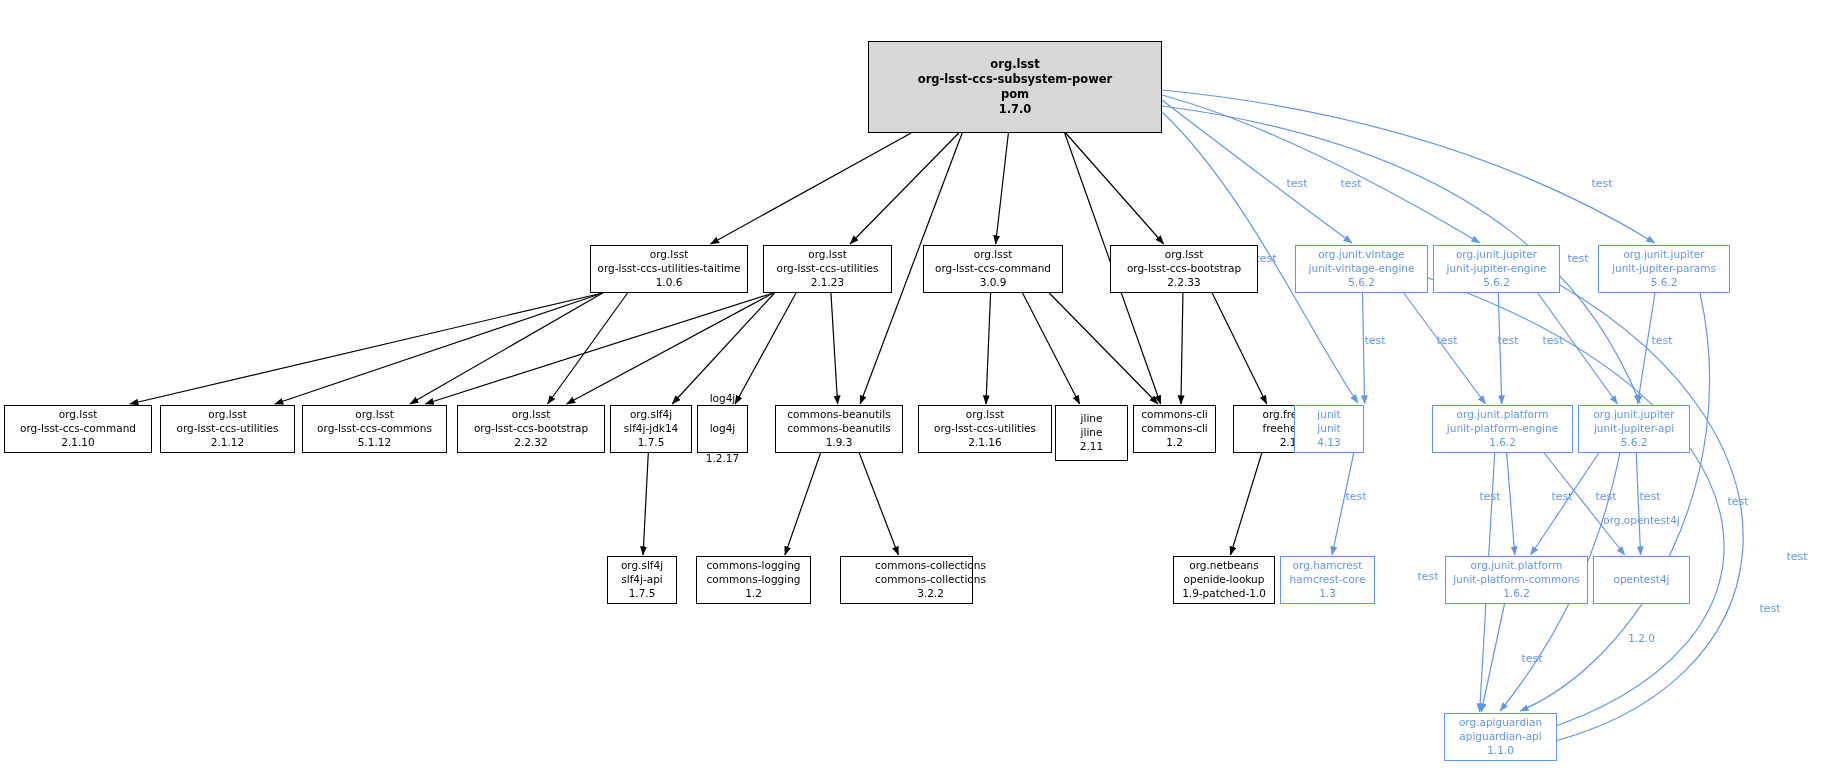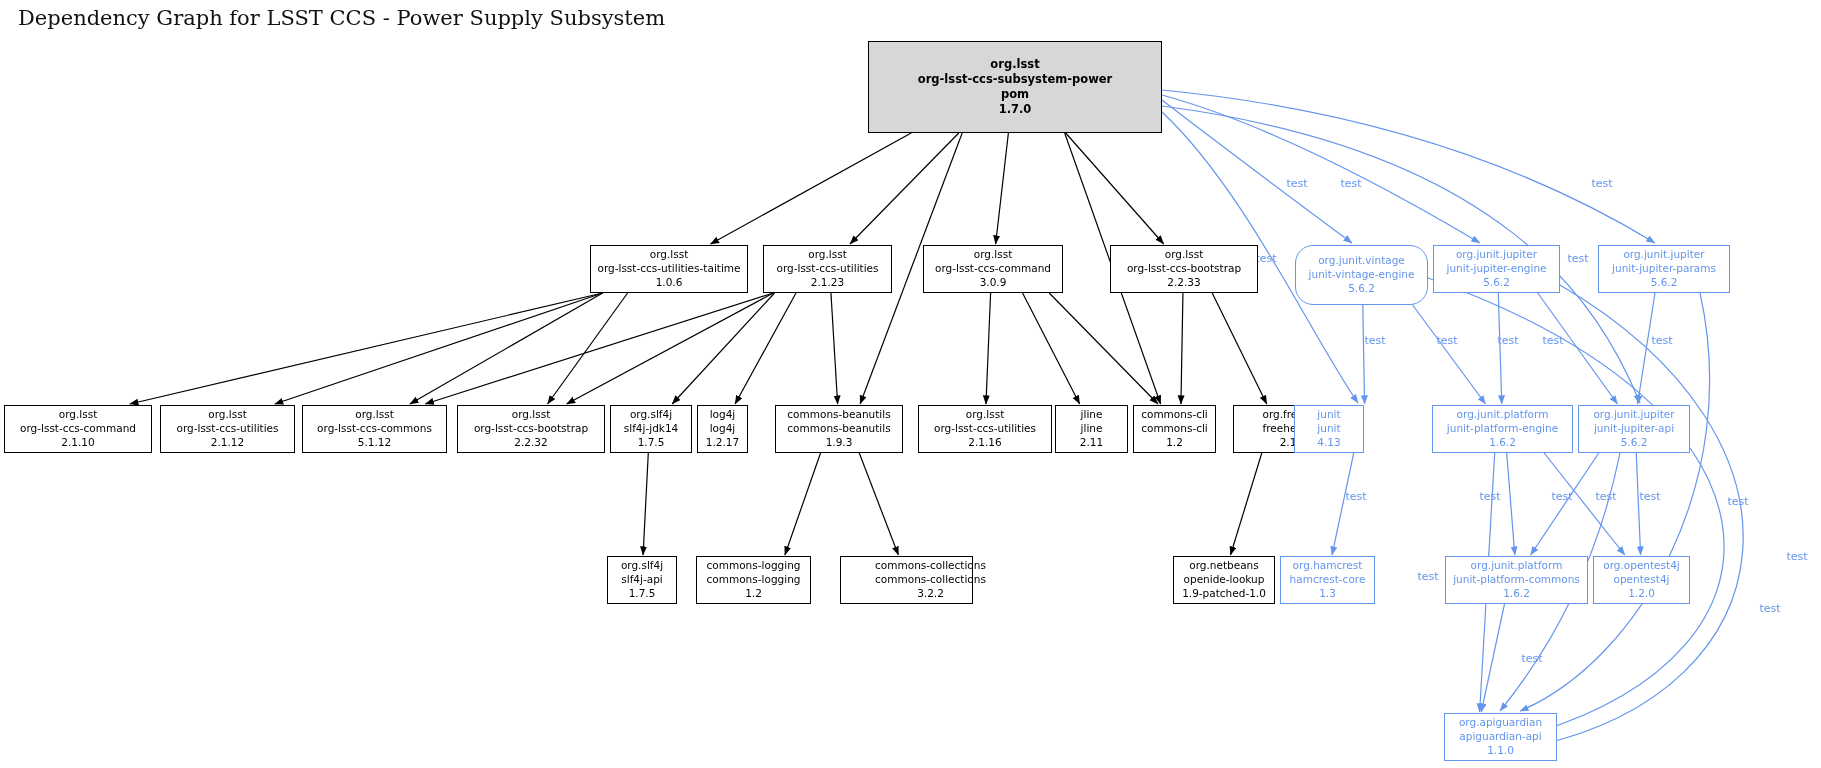--- a/index.html
+++ b/index.html
@@ -92,21 +92,20 @@
         <text x="1606" y="500" fill="#6495ED" text-anchor="middle" class="edge-label">test</text>
         <text x="1650" y="500" fill="#6495ED" text-anchor="middle" class="edge-label">test</text>
         <text x="1428" y="580" fill="#6495ED" text-anchor="middle" class="edge-label">test</text>
         <text x="1640" y="575" fill="#6495ED" text-anchor="middle" class="edge-label">test</text>
         <text x="1532" y="662" fill="#6495ED" text-anchor="middle" class="edge-label">test</text>
         <text x="1738" y="505" fill="#6495ED" text-anchor="middle" class="edge-label">test</text>
         <text x="1797" y="560" fill="#6495ED" text-anchor="middle" class="edge-label">test</text>
         <text x="1770" y="612" fill="#6495ED" text-anchor="middle" class="edge-label">test</text>
       </g>
   </svg>
-  <div id="title">Dependency Graph for LSST CCS - Power Supply Subsystem</div>
   <div id="nodes">
       <div class="node root" style="left: 868px; top: 41px; width: 294px; height: 92px;">
         <span>org.lsst</span>
         <span>org-lsst-ccs-subsystem-power</span>
         <span>pom</span>
         <span>1.7.0</span>
       </div>
       <div class="node compile" style="left: 590px; top: 245px; width: 158px; height: 48px;">
         <span>org.lsst</span>
         <span>org-lsst-ccs-utilities-taitime</span>
@@ -120,21 +119,21 @@
       <div class="node compile" style="left: 923px; top: 245px; width: 140px; height: 48px;">
         <span>org.lsst</span>
         <span>org-lsst-ccs-command</span>
         <span>3.0.9</span>
       </div>
       <div class="node compile" style="left: 1110px; top: 245px; width: 148px; height: 48px;">
         <span>org.lsst</span>
         <span>org-lsst-ccs-bootstrap</span>
         <span>2.2.33</span>
       </div>
-      <div class="node test" style="left: 1295px; top: 245px; width: 133px; height: 60px; border-radius: 18px;">
+      <div class="node test" style="left: 1295px; top: 245px; width: 133px; height: 48px;">
         <span>org.junit.vintage</span>
         <span>junit-vintage-engine</span>
         <span>5.6.2</span>
       </div>
       <div class="node test" style="left: 1433px; top: 245px; width: 127px; height: 48px;">
         <span>org.junit.jupiter</span>
         <span>junit-jupiter-engine</span>
         <span>5.6.2</span>
       </div>
       <div class="node test" style="left: 1598px; top: 245px; width: 132px; height: 48px;">
@@ -160,36 +159,36 @@
       <div class="node compile" style="left: 457px; top: 405px; width: 148px; height: 48px;">
         <span>org.lsst</span>
         <span>org-lsst-ccs-bootstrap</span>
         <span>2.2.32</span>
       </div>
       <div class="node compile" style="left: 610px; top: 405px; width: 82px; height: 48px;">
         <span>org.slf4j</span>
         <span>slf4j-jdk14</span>
         <span>1.7.5</span>
       </div>
-      <div class="node compile" style="left: 697px; top: 405px; width: 51px; height: 48px;">
+      <div class="node compile" style="left: 697px; top: 405px; width: 51px; height: 48px; gap: 16px;">
         <span>log4j</span>
         <span>log4j</span>
         <span>1.2.17</span>
       </div>
       <div class="node compile" style="left: 775px; top: 405px; width: 128px; height: 48px;">
         <span>commons-beanutils</span>
         <span>commons-beanutils</span>
         <span>1.9.3</span>
       </div>
       <div class="node compile" style="left: 918px; top: 405px; width: 134px; height: 48px;">
         <span>org.lsst</span>
         <span>org-lsst-ccs-utilities</span>
         <span>2.1.16</span>
       </div>
-      <div class="node compile" style="left: 1055px; top: 405px; width: 73px; height: 48px; justify-content: center;">
+      <div class="node compile" style="left: 1055px; top: 405px; width: 73px; height: 56px; justify-content: center;">
         <span>jline</span>
         <span>jline</span>
         <span>2.11</span>
       </div>
       <div class="node compile" style="left: 1133px; top: 405px; width: 83px; height: 48px;">
         <span>commons-cli</span>
         <span>commons-cli</span>
         <span>1.2</span>
       </div>
       <div class="node compile" style="left: 1233px; top: 405px; width: 90px; height: 48px; padding-left: 30px;">
@@ -235,21 +234,21 @@
       <div class="node test" style="left: 1280px; top: 556px; width: 95px; height: 48px;">
         <span>org.hamcrest</span>
         <span>hamcrest-core</span>
         <span>1.3</span>
       </div>
       <div class="node test" style="left: 1445px; top: 556px; width: 143px; height: 48px;">
         <span>org.junit.platform</span>
         <span>junit-platform-commons</span>
         <span>1.6.2</span>
       </div>
-      <div class="node test" style="left: 1593px; top: 556px; width: 97px; height: 48px;">
+      <div class="node test" style="left: 1593px; top: 556px; width: 97px; height: 48px; gap: 45px;">
         <span>org.opentest4j</span>
         <span>opentest4j</span>
         <span>1.2.0</span>
       </div>
       <div class="node test" style="left: 1420px; top: 713px; width: 113px; height: 48px; margin-left: 24px;">
         <span>org.apiguardian</span>
         <span>apiguardian-api</span>
         <span>1.1.0</span>
       </div>
     </div>

